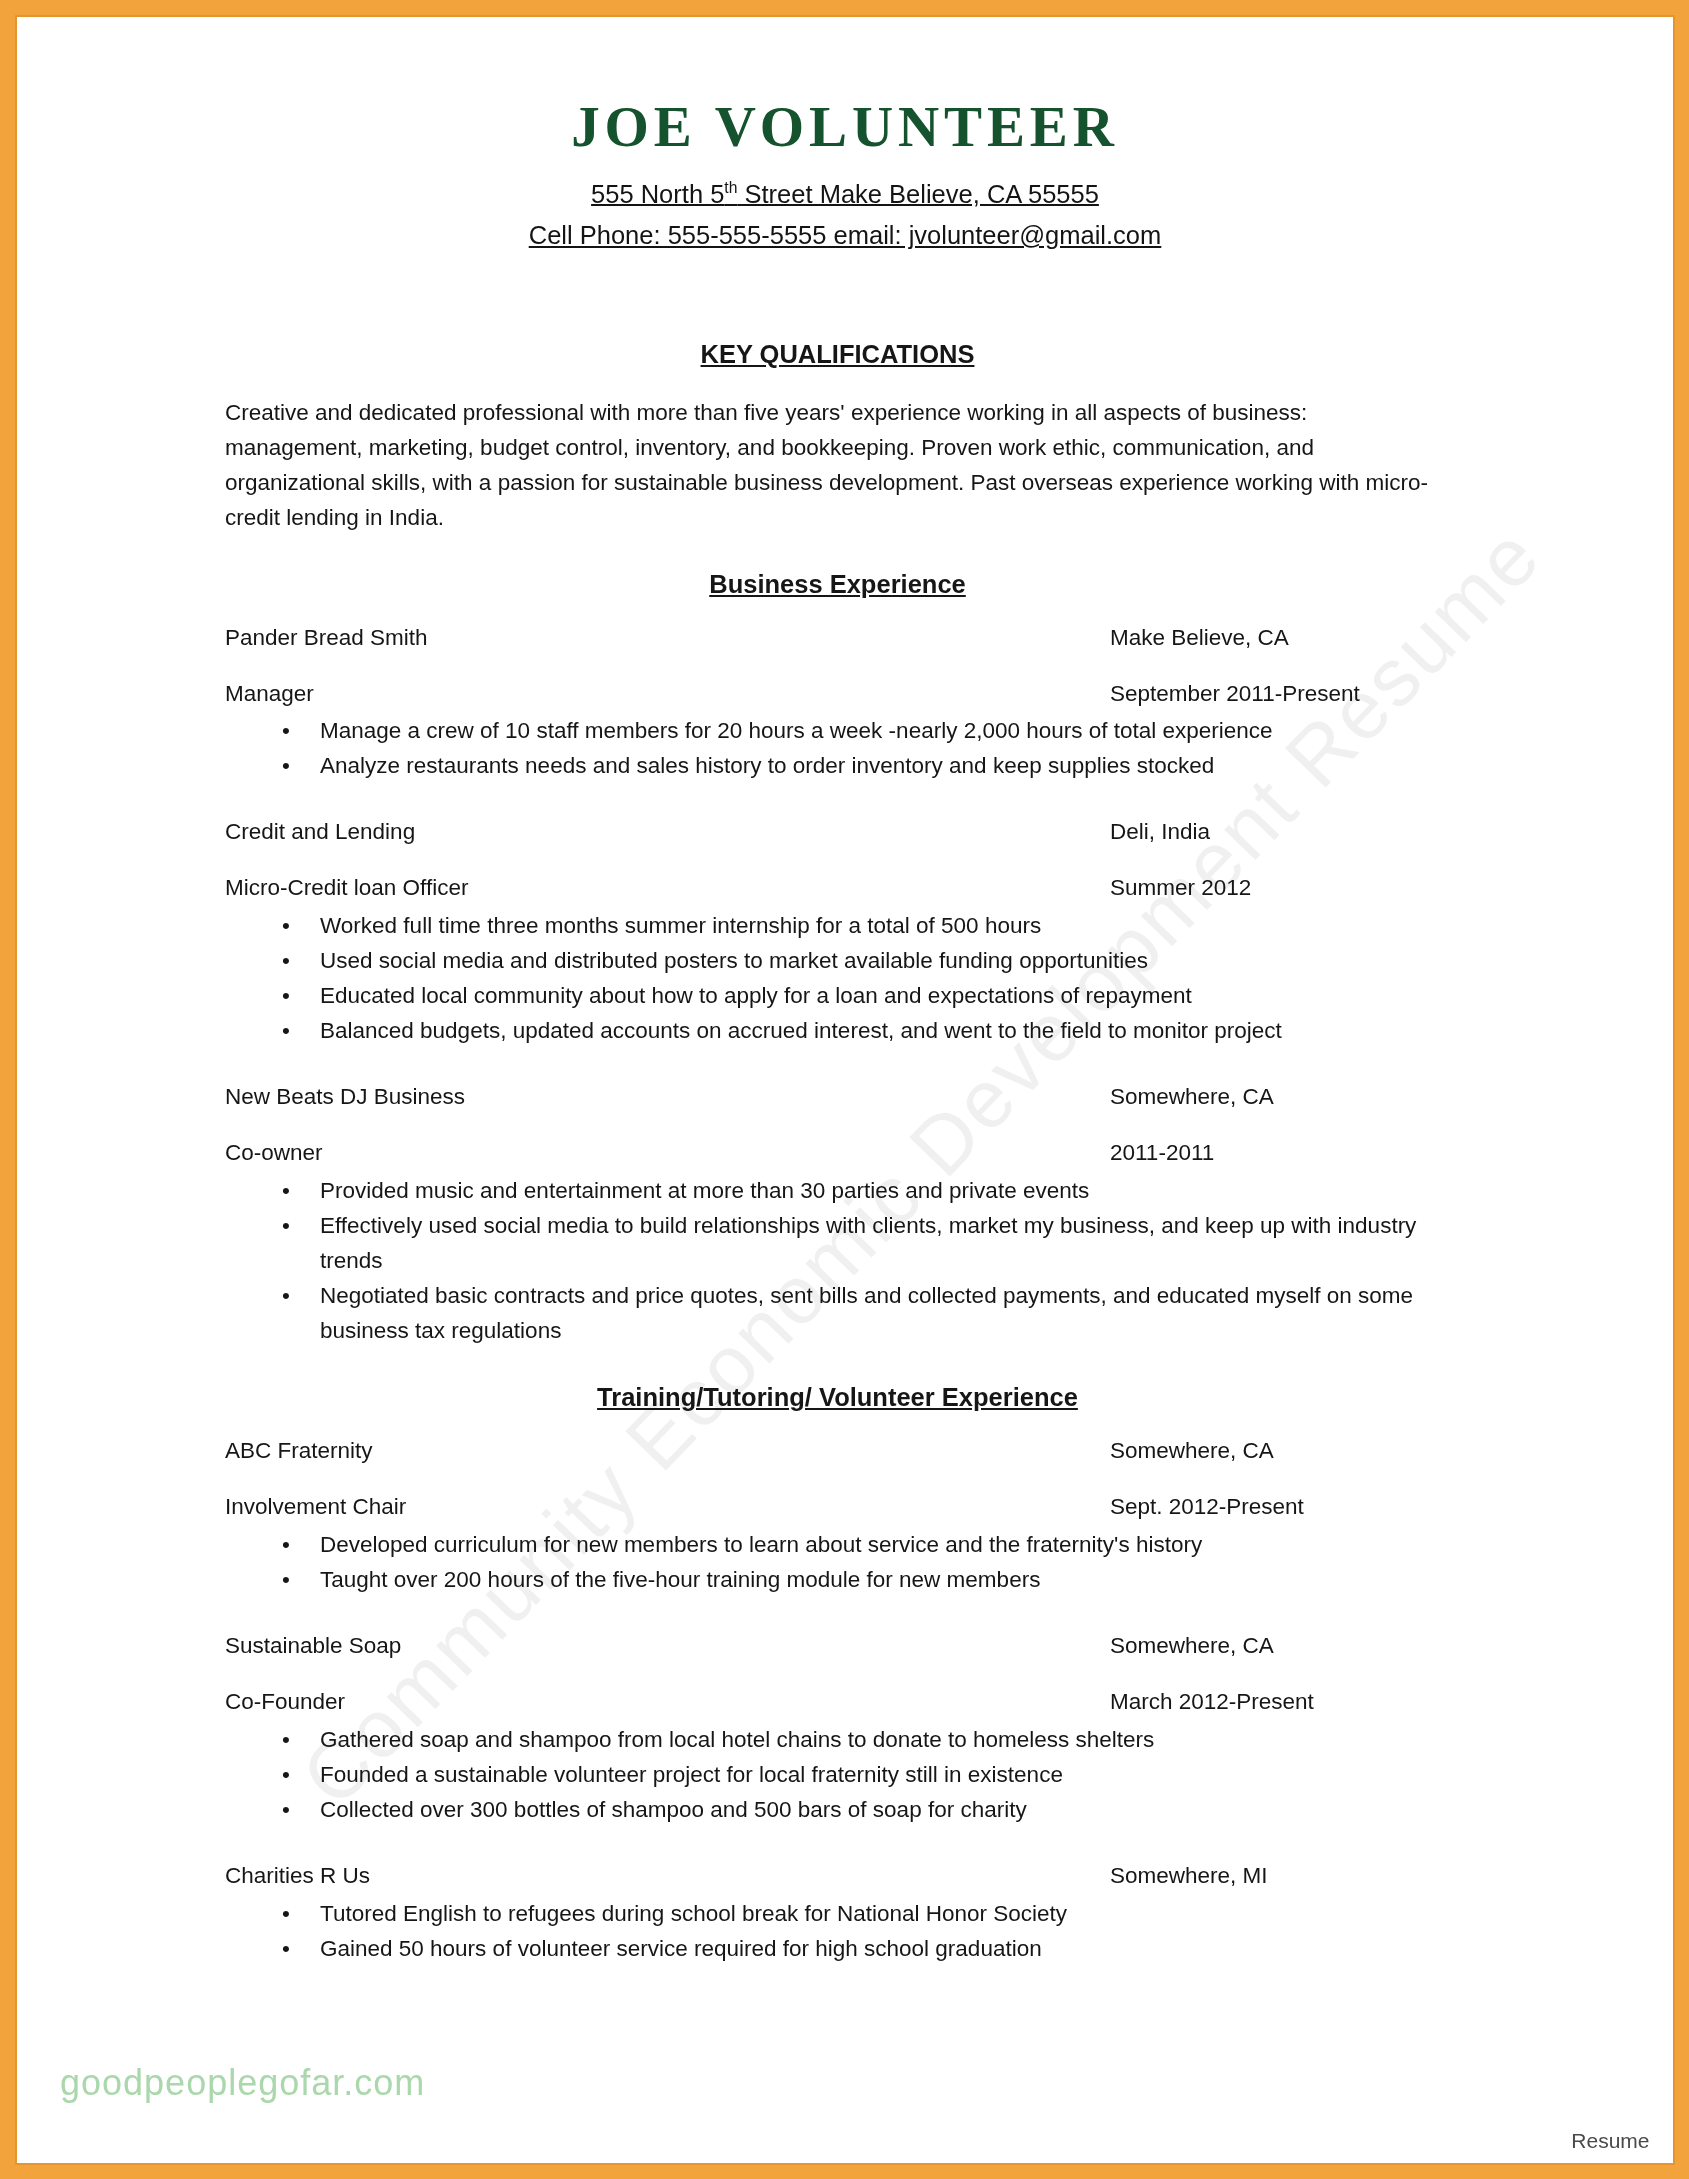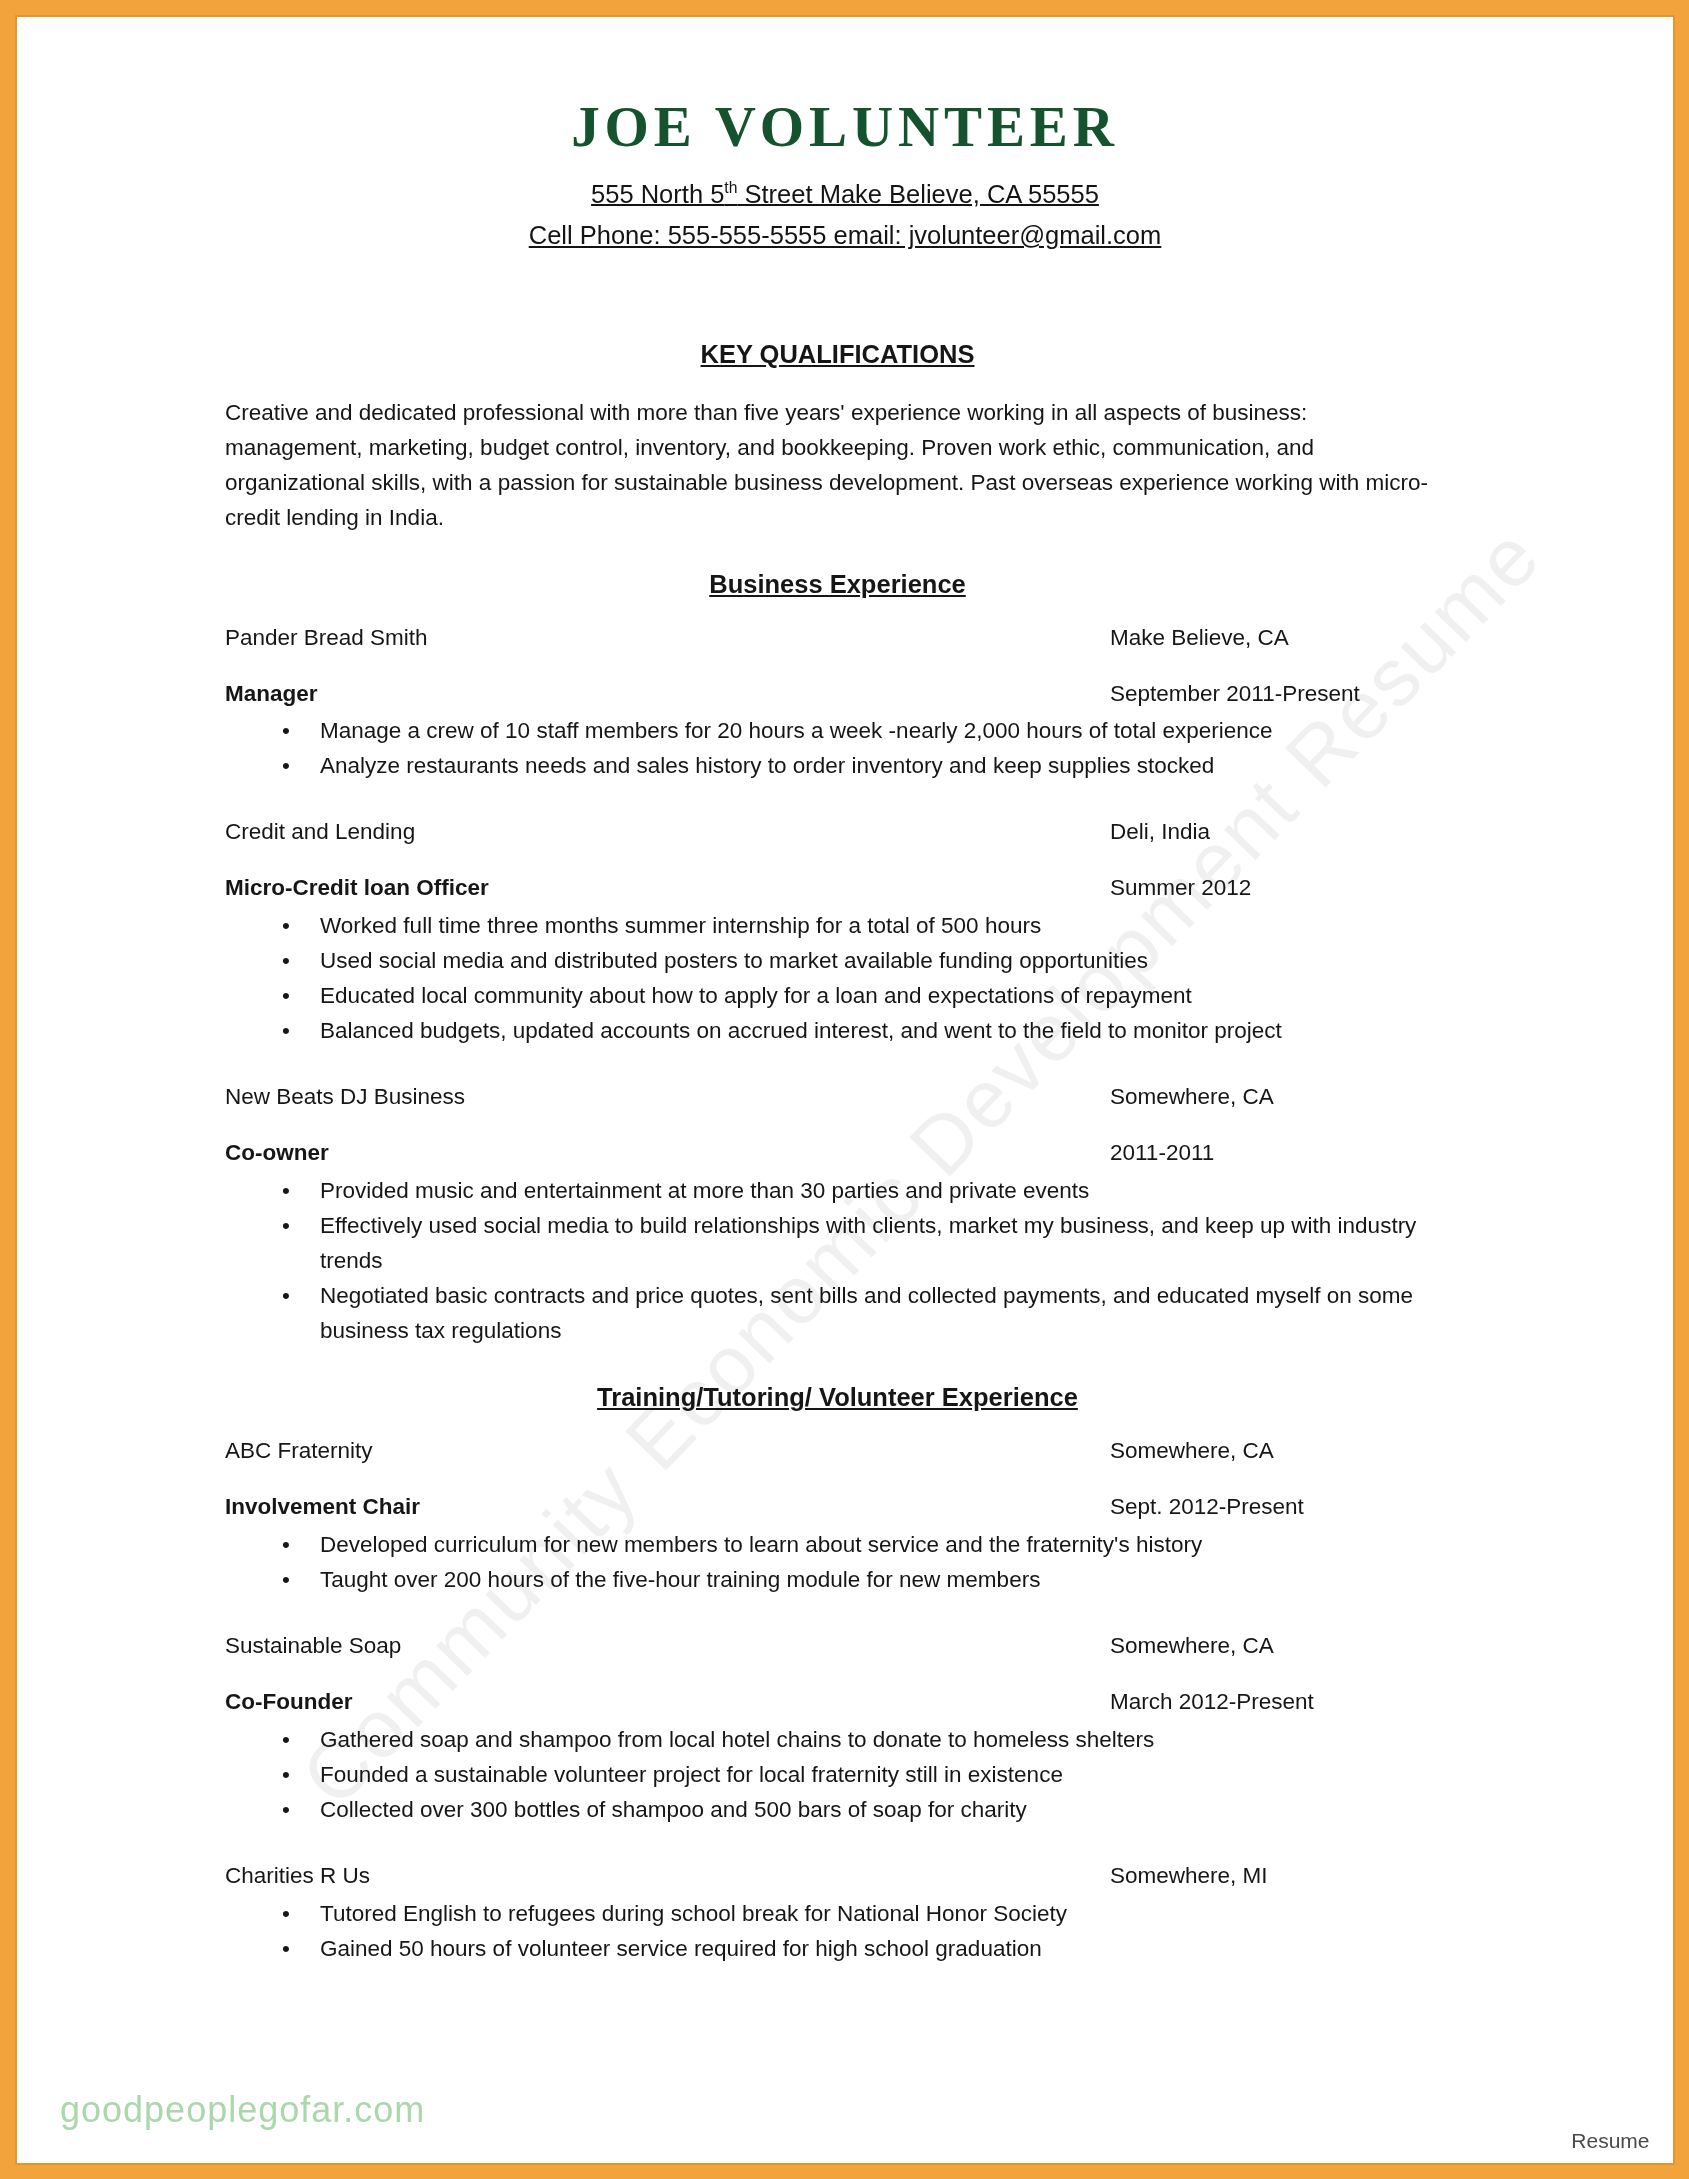--- a/index.html
+++ b/index.html
@@ -62,28 +62,28 @@
   .section-heading {
     text-align: center;
     font-size: 25.5px;
     font-weight: bold;
     text-decoration: underline;
     margin: 35px 0 6.9px 0;
   }
   .entry { margin-bottom: 31px; font-size: 22.5px; line-height: 35px; }
   .entry-row { position: relative; margin-top: 21px; }
   .right-col { position: absolute; left: 885px; top: 0; white-space: nowrap; }
-  .role { font-weight: bold; }
+  .role { font-weight: normal; }
   ul.bullets { list-style: none; margin: 2.9px 0 0 0; padding: 0; }
   ul.bullets li { position: relative; padding-left: 95px; }
   ul.bullets li::before { content: "\2022"; position: absolute; left: 57px; top: 0; }
   .footer-watermark {
     position: absolute;
     left: 45px;
-    bottom: 34px;
+    bottom: 61px;
     font-size: 36px;
     letter-spacing: 1px;
     color: #aad7ab;
   }
   .corner-label {
     position: absolute;
     right: 25.5px;
     bottom: 11.8px;
     font-size: 21px;
     color: #4a4a4a;

